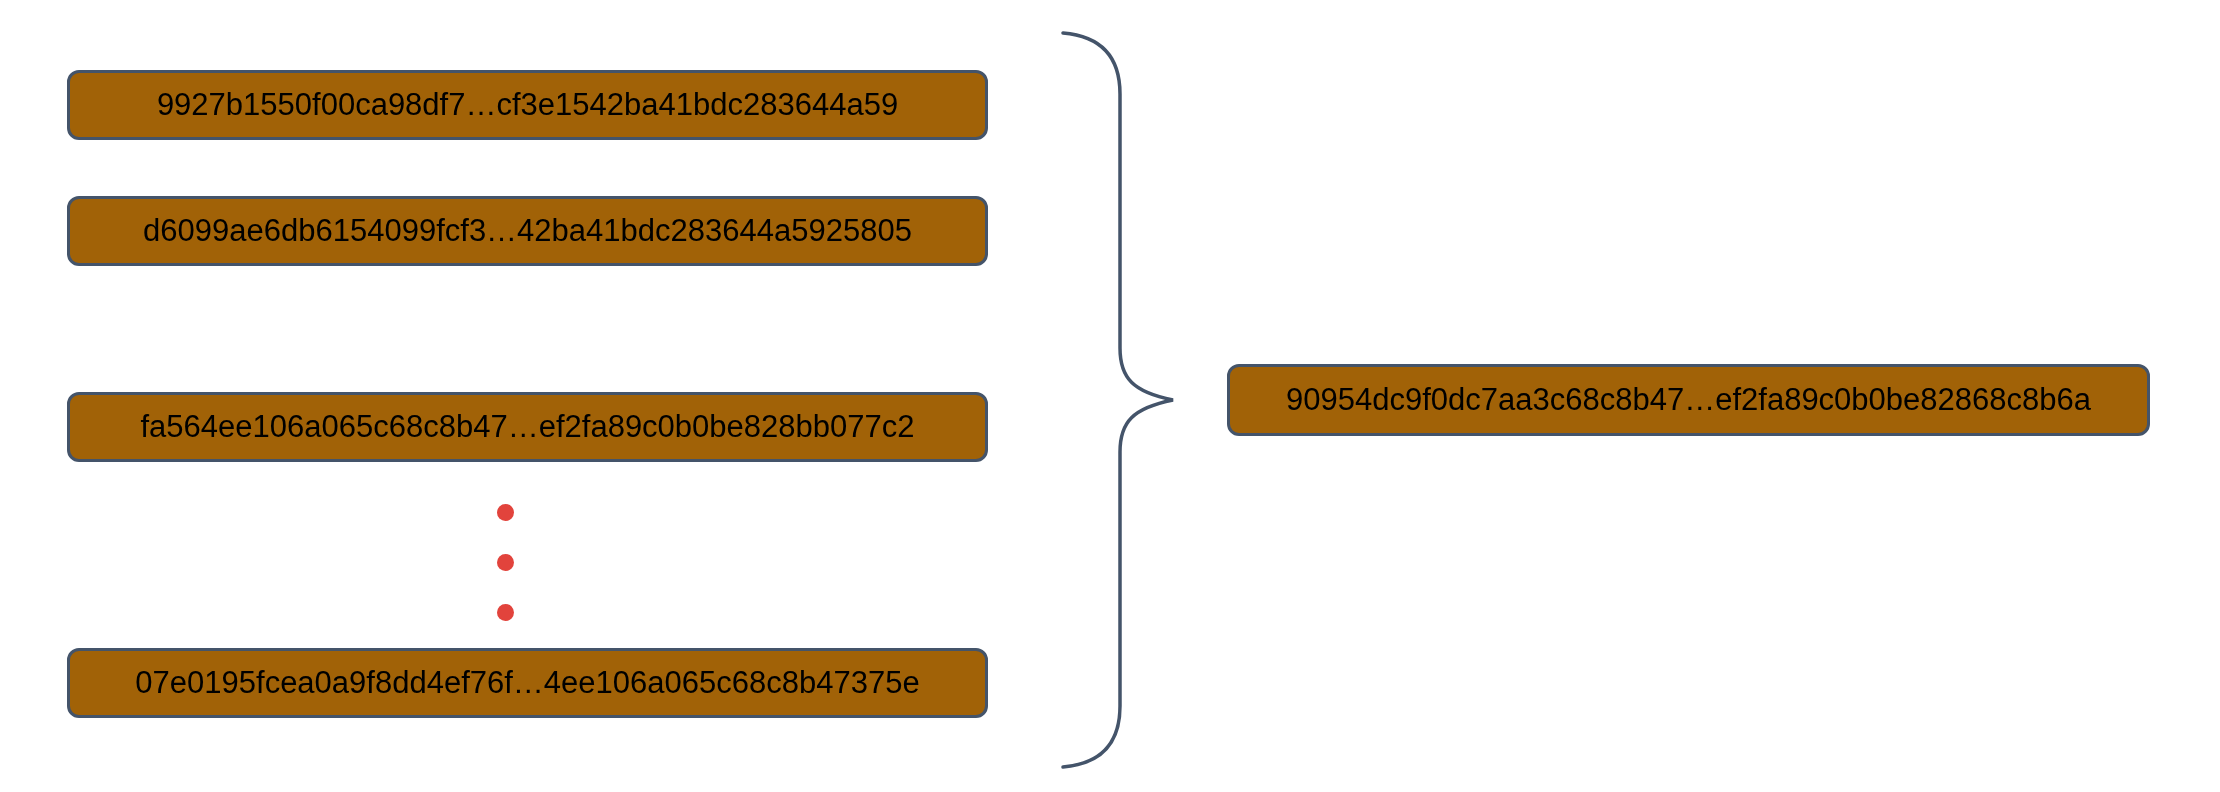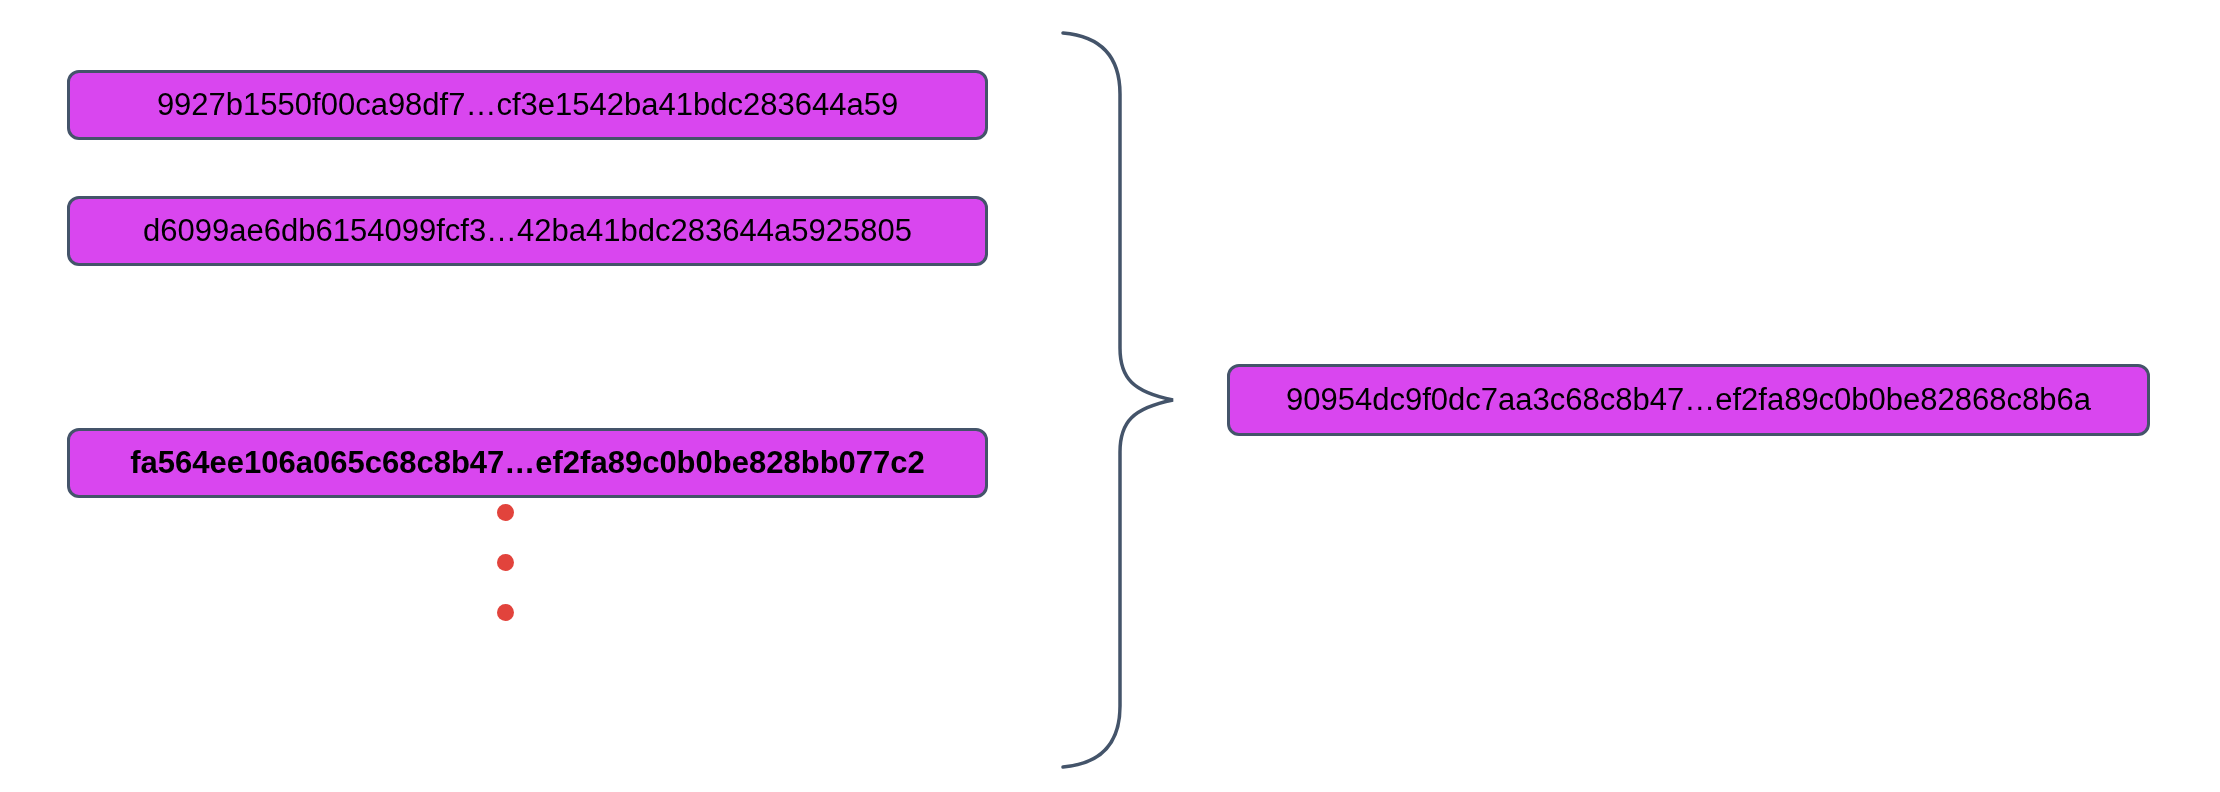--- a/index.html
+++ b/index.html
@@ -15,33 +15,33 @@
     background: #ffffff;
     overflow: hidden;
   }
   .hash-box {
     position: absolute;
     left: 67px;
     width: 921px;
     height: 70px;
     border: 3px solid #44546A;
     border-radius: 12px;
-    background: #d946ef;
+    background: #a16207;
     display: flex;
     align-items: center;
     justify-content: center;
     font-size: 31px;
     color: #000000;
     white-space: nowrap;
     box-sizing: border-box;
   }
   .box-1 { top: 70px; }
   .box-2 { top: 196px; }
   .box-3 { top: 294px; }
-  .box-4 { top: 428px; font-weight: bold; }
+  .box-4 { top: 392px; }
   .box-5 { top: 648px; }
   .hash-box.output-box {
     left: 1227px;
     top: 364px;
     width: 923px;
     height: 72px;
   }
   .dots {
     position: absolute;
     left: 496px;
@@ -85,20 +85,23 @@
   <div class="hash-box box-4">
     <span>fa564ee106a065c68c8b47…ef2fa89c0b0be828bb077c2</span>
   </div>
 
   <div class="dots">
     <span class="dot"></span>
     <span class="dot"></span>
     <span class="dot"></span>
   </div>
 
+  <div class="hash-box box-5">
+    <span>07e0195fcea0a9f8dd4ef76f…4ee106a065c68c8b47375e</span>
+  </div>
 
   <svg class="brace-svg" viewBox="0 0 2220 792" xmlns="http://www.w3.org/2000/svg" aria-hidden="true">
     <path d="M 1063 33
              C 1098 36, 1120 54, 1120 94
              L 1120 348
              C 1120 378, 1133 392, 1173 400
              C 1133 408, 1120 422, 1120 452
              L 1120 706
              C 1120 746, 1098 764, 1063 767" fill="none" stroke="#44546A" stroke-width="3.5" stroke-linecap="round"></path>
   </svg>

